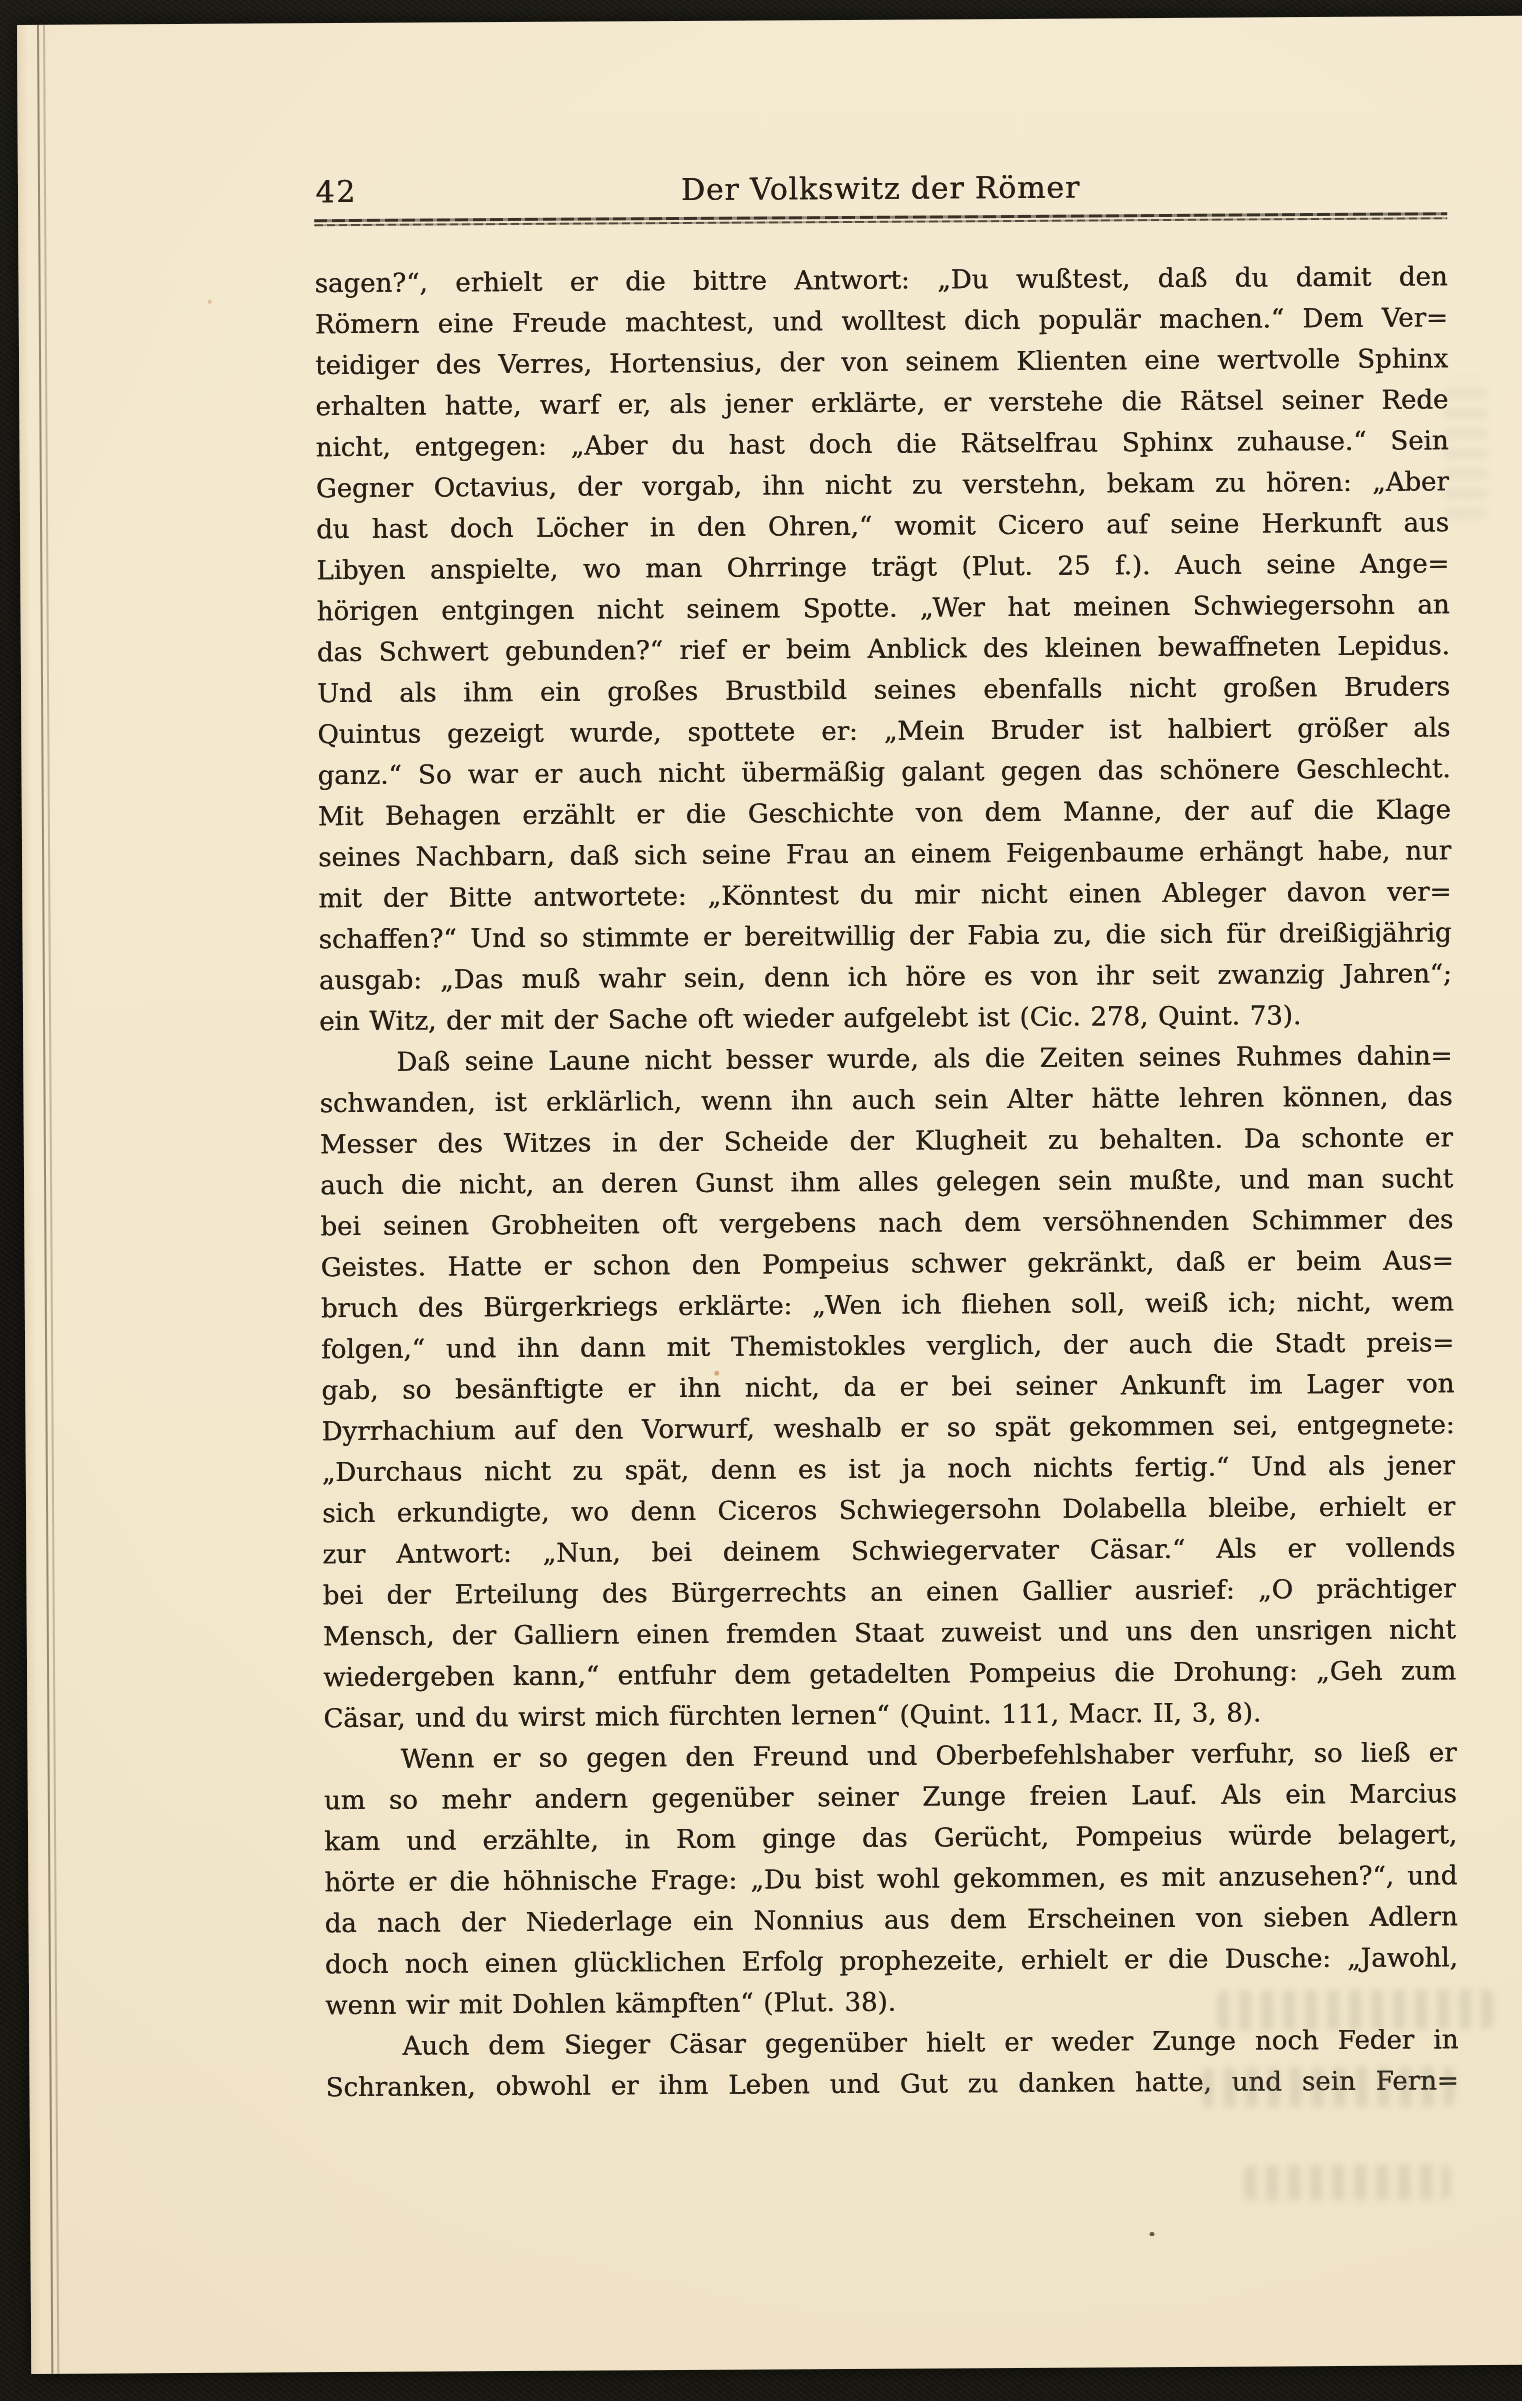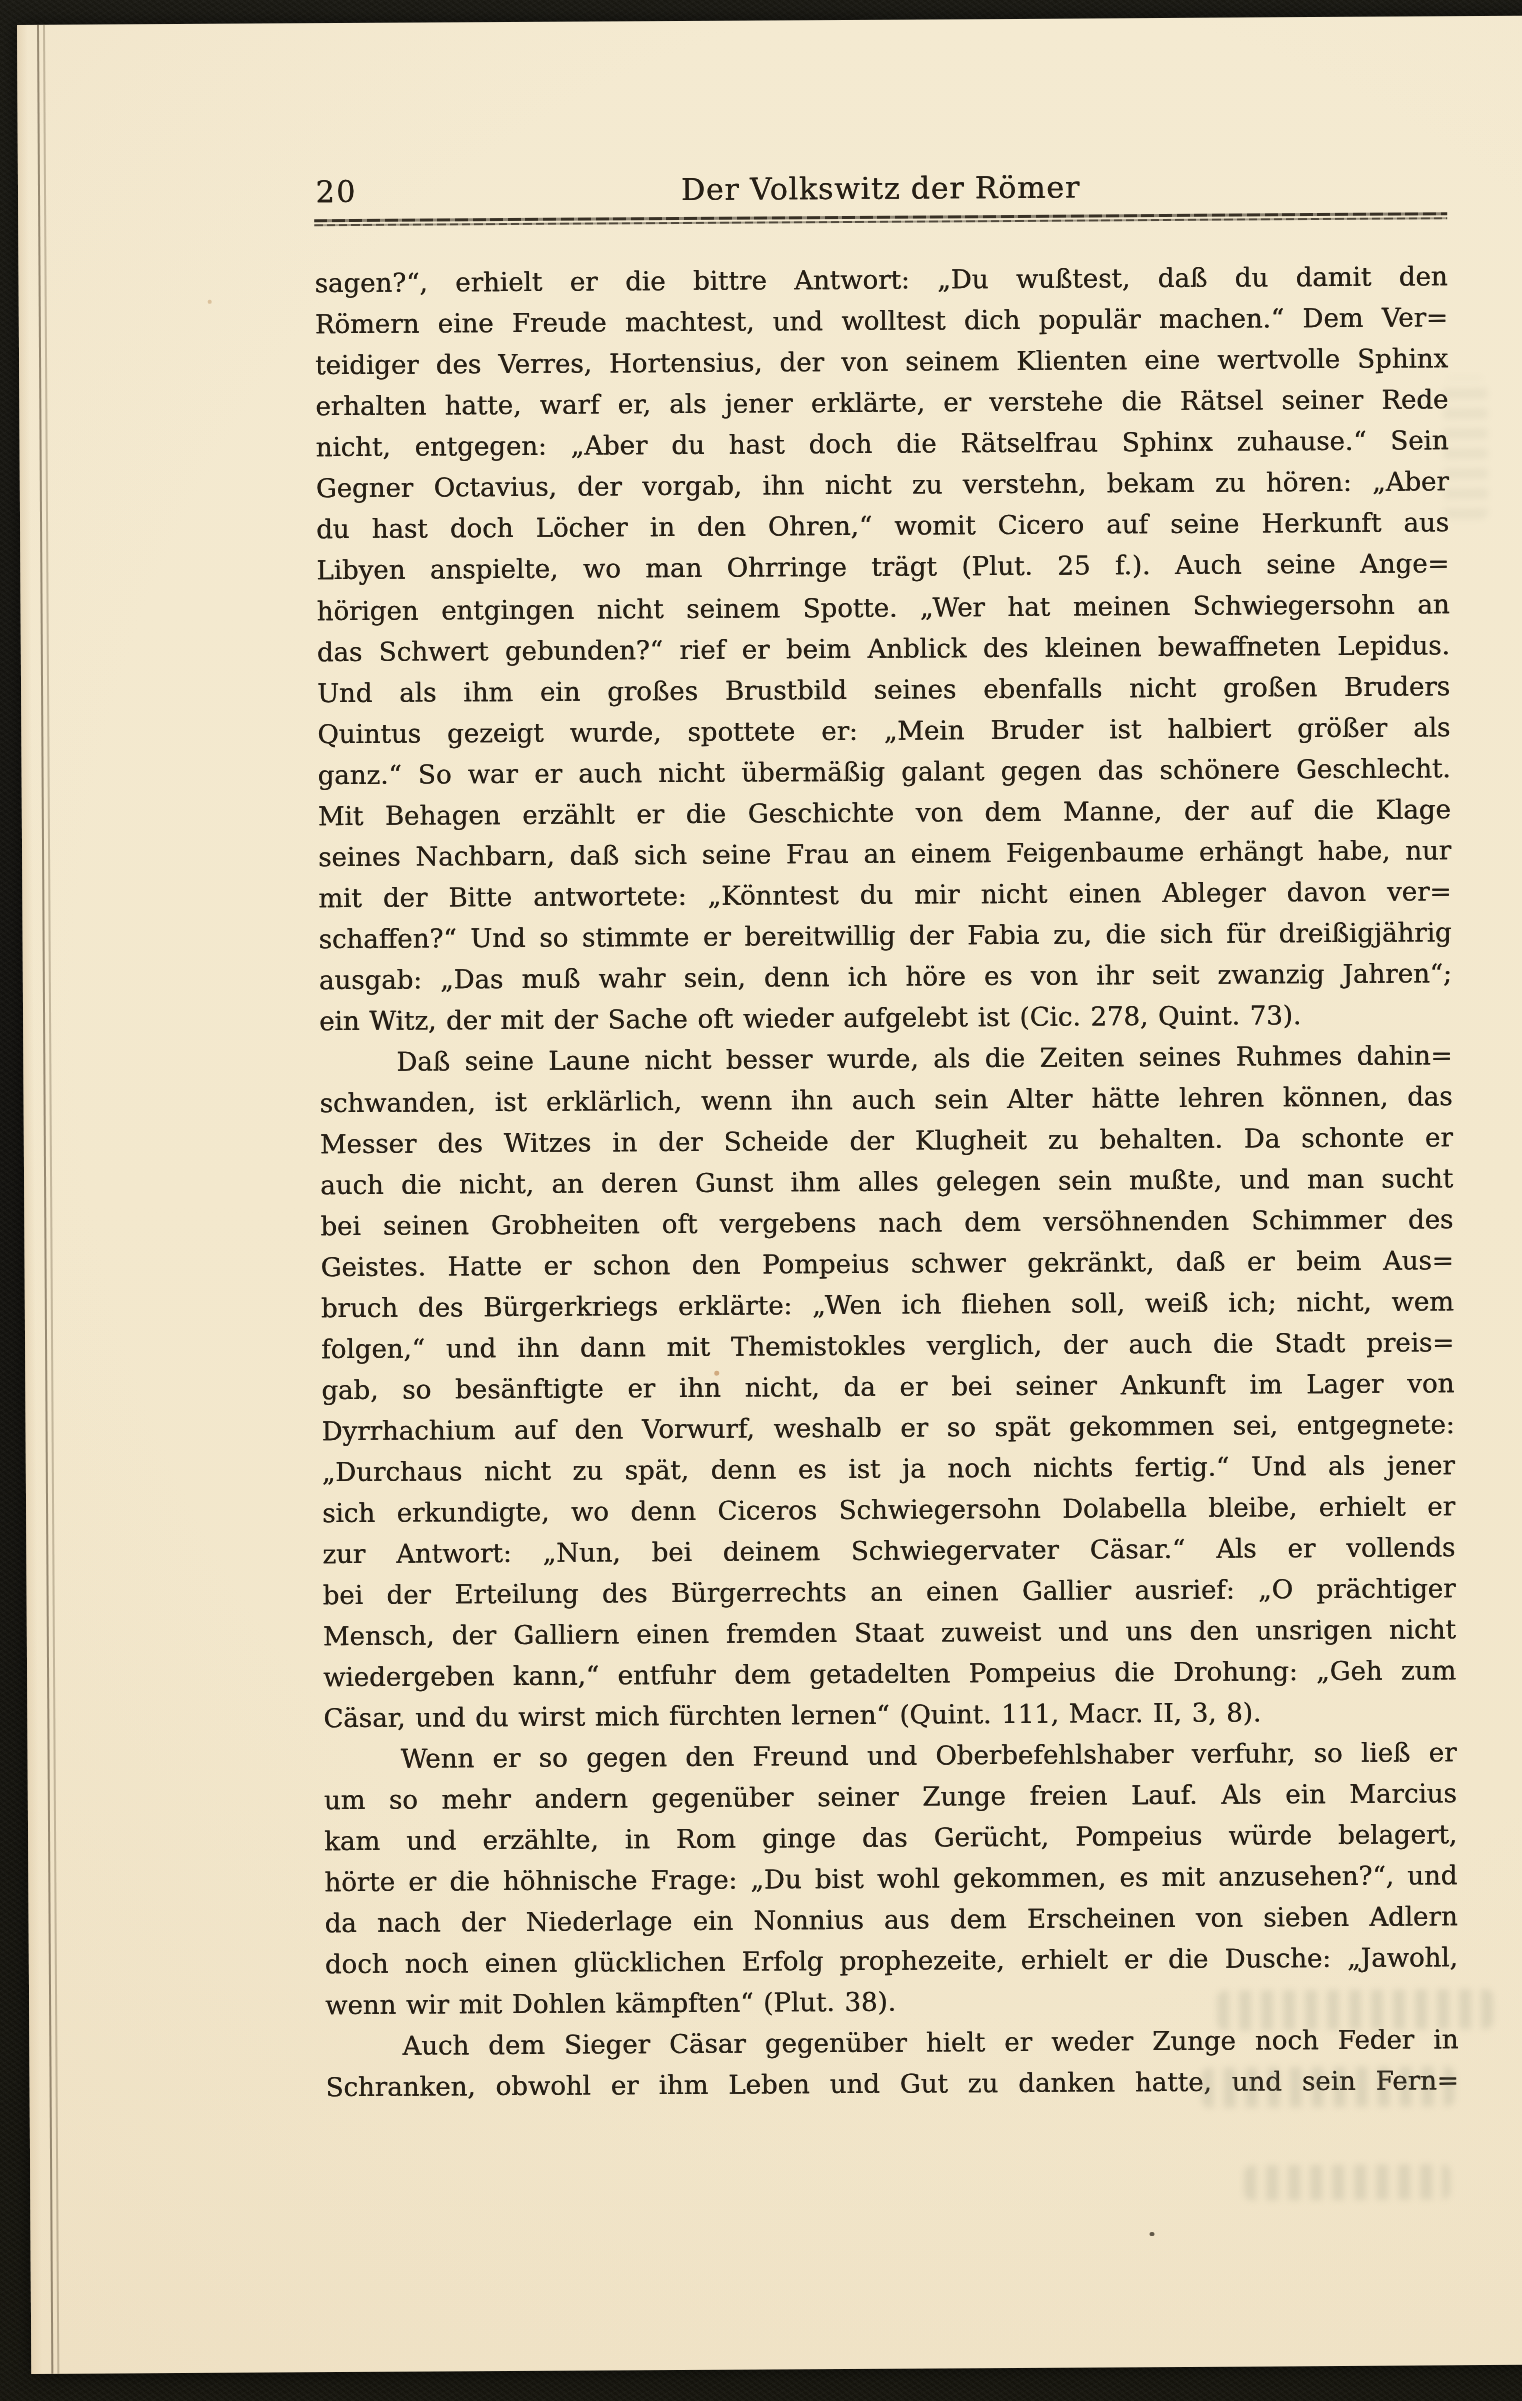--- a/index.html
+++ b/index.html
@@ -67,21 +67,21 @@
 </head>
 <body>
 
 <div class="stage">
   <div class="page">
     <div class="edge-line e1"></div>
     <div class="edge-line e2"></div>
 
     <div class="content">
       <div class="pagehead">
-        <span class="pagenum">20</span>
+        <span class="pagenum">42</span>
         <span class="runtitle">Der Volkswitz der Römer</span>
       </div>
 
       <div class="rule">
         <div class="r1"></div>
         <div class="r2"></div>
       </div>
 
       <div class="textblock">
           <div class="ln jf">sagen?“, erhielt er die bittre Antwort: „Du wußtest, daß du damit den</div>

